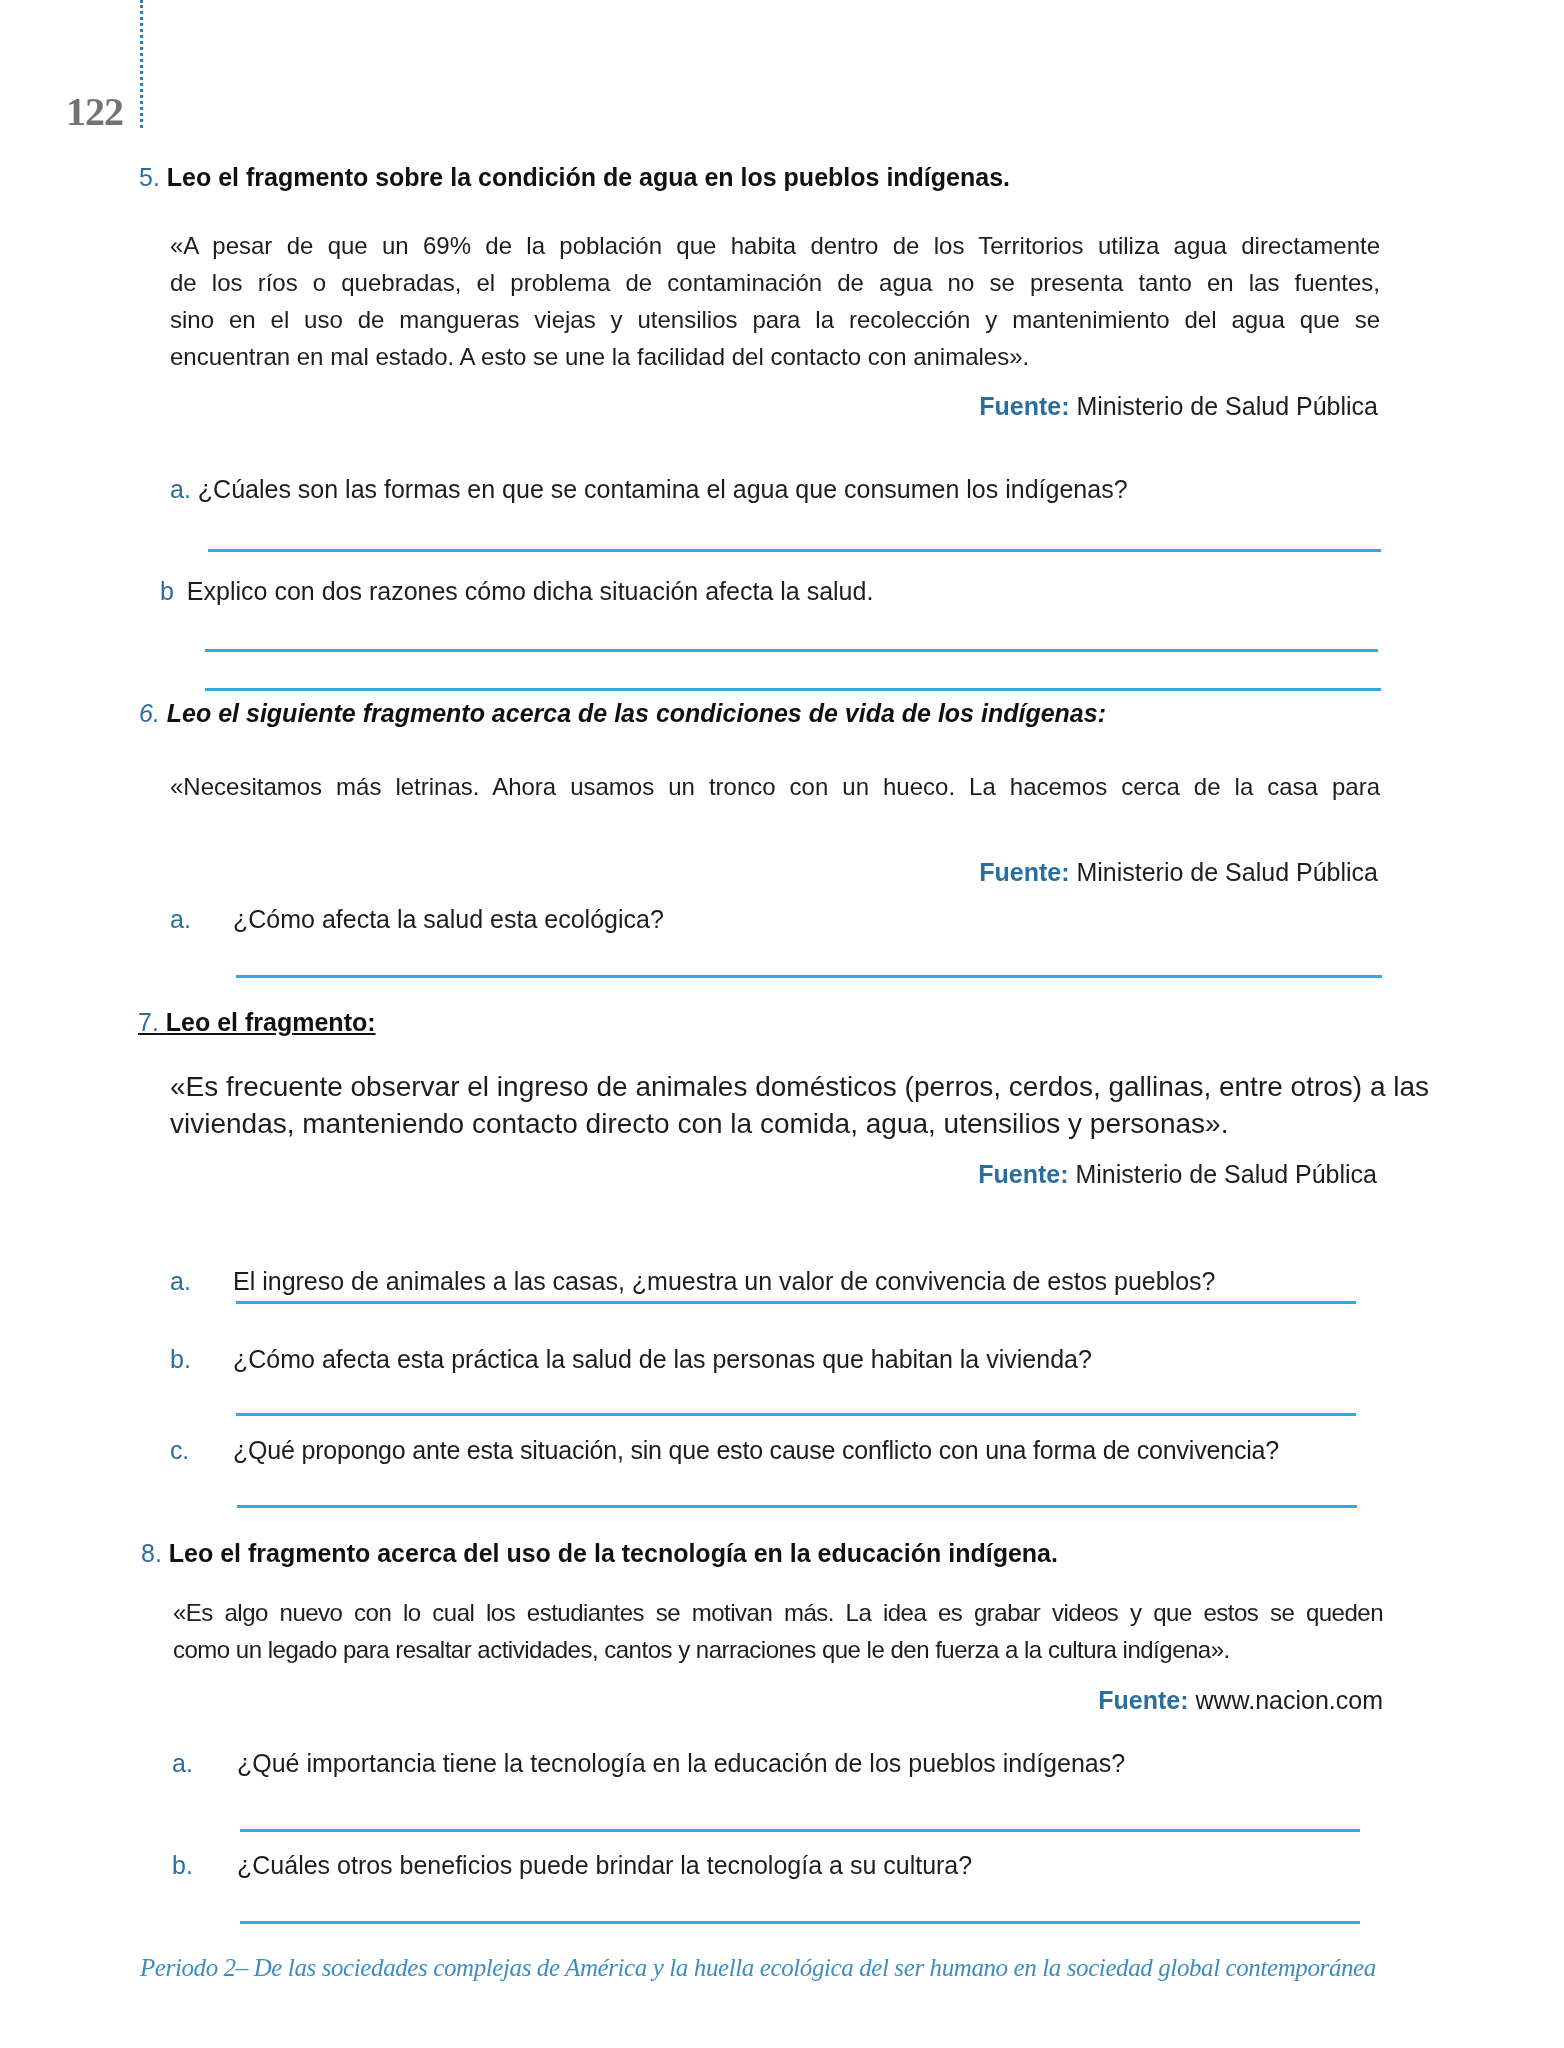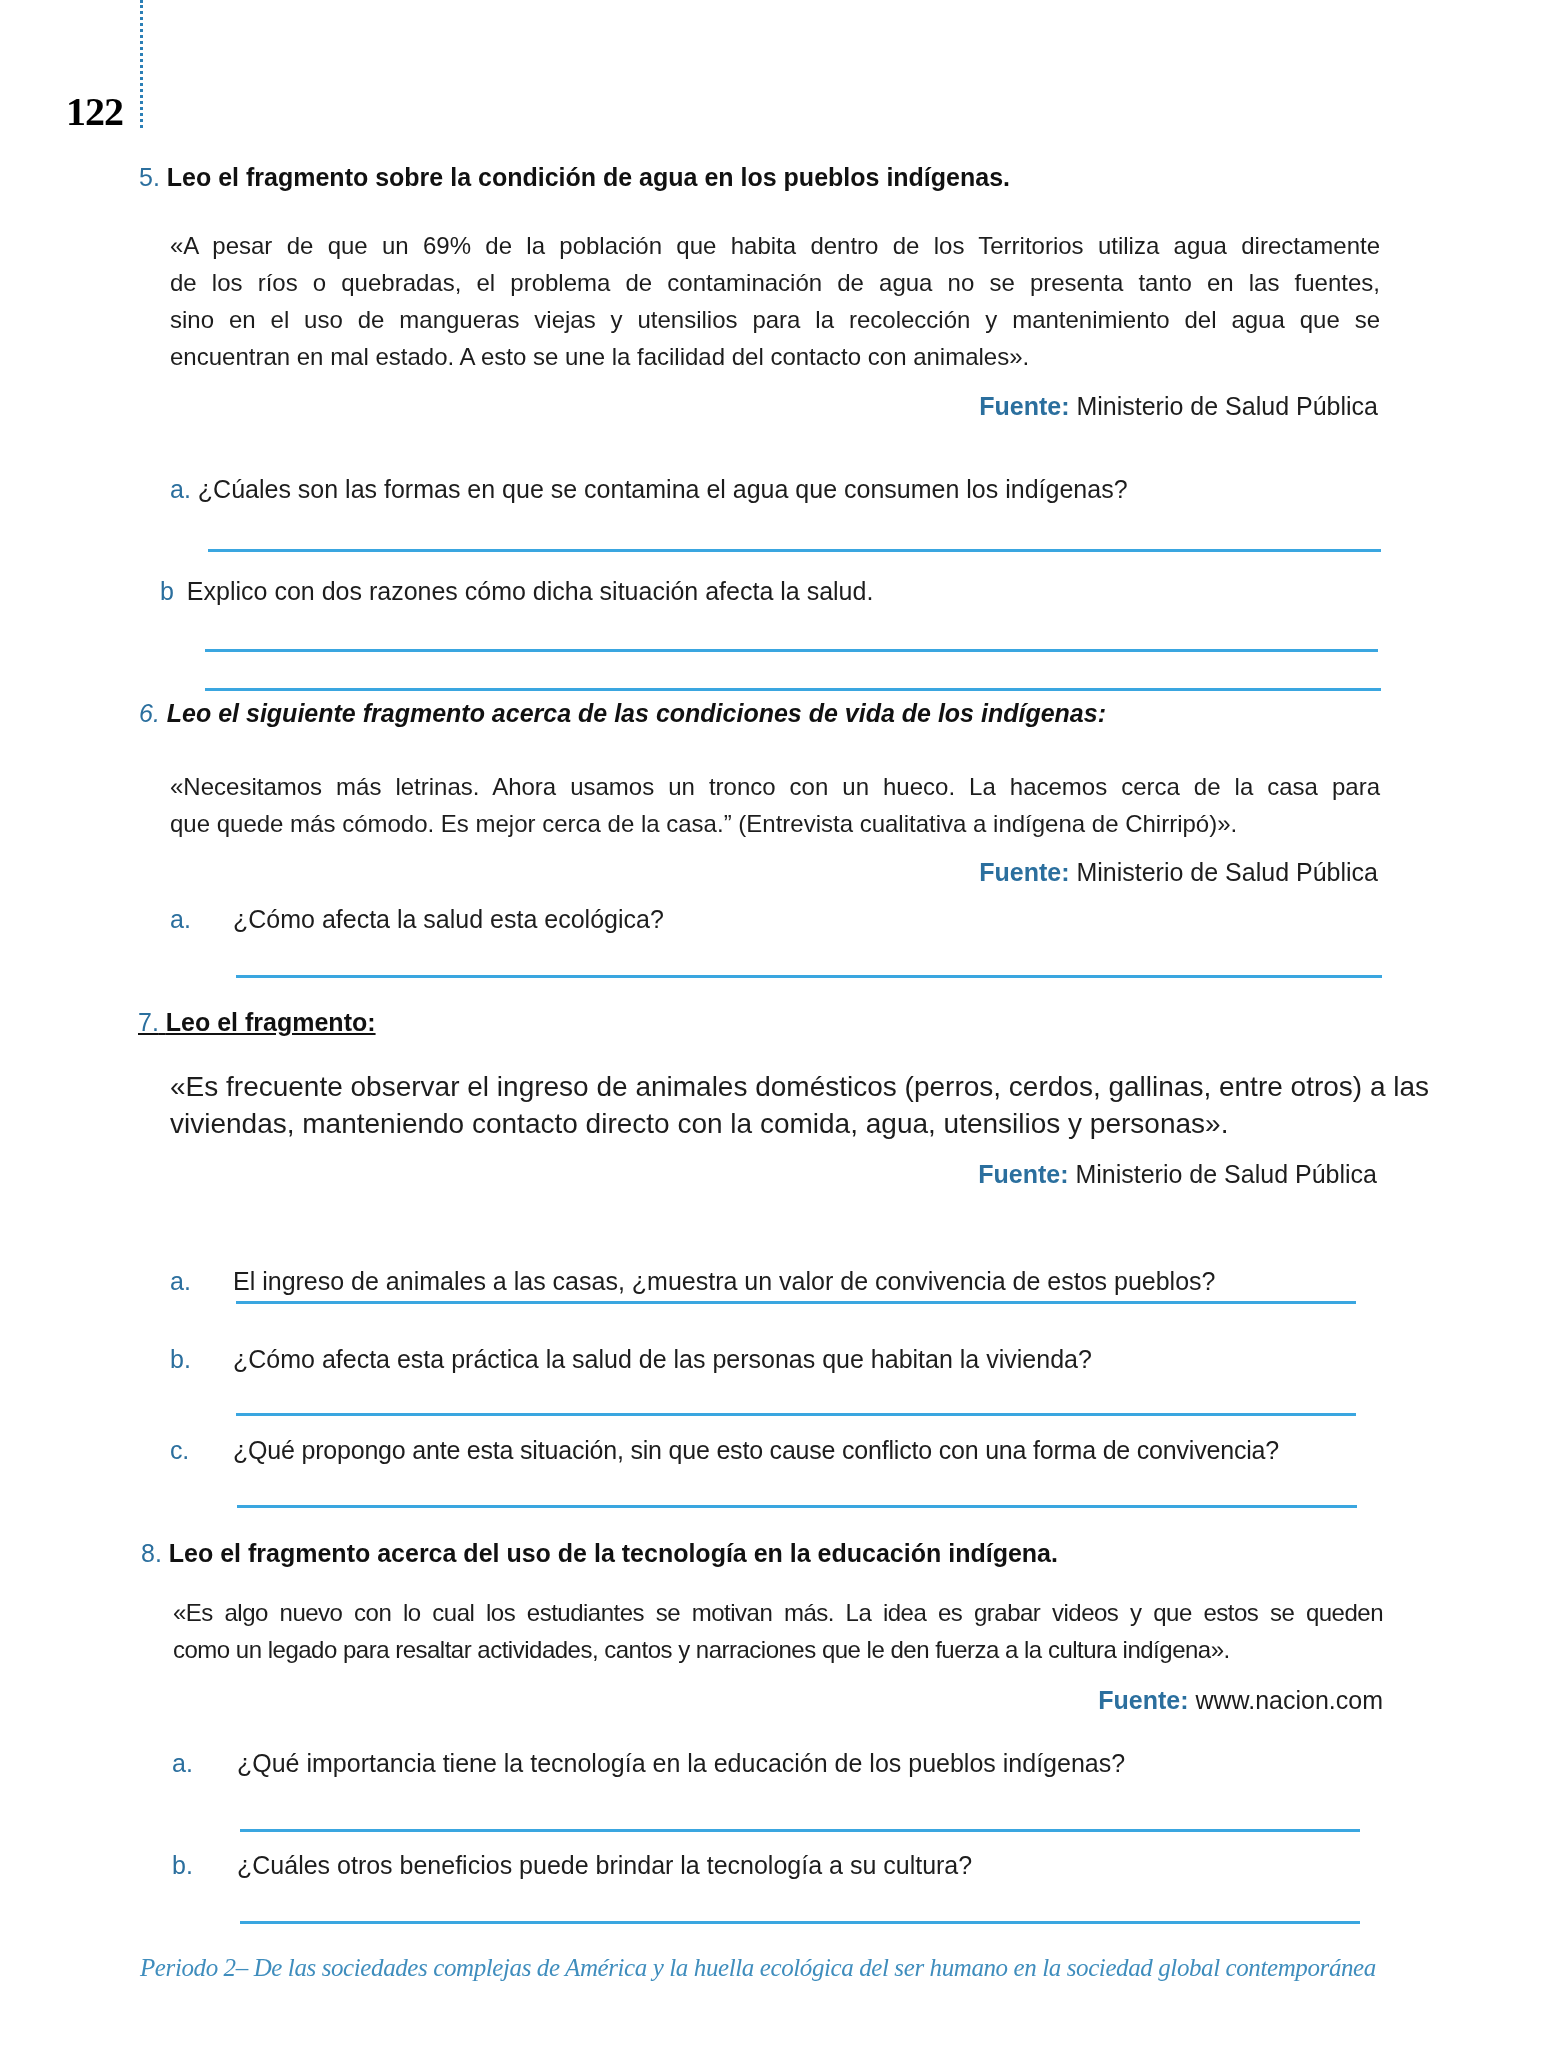--- a/index.html
+++ b/index.html
@@ -3,21 +3,21 @@
 <meta charset="utf-8">
 <style>
   html, body { margin: 0; padding: 0; background: #ffffff; }
   body {
     width: 1564px; height: 2048px; position: relative; overflow: hidden;
     font-family: "Liberation Sans", sans-serif; color: #1a1a1a;
   }
   .abs { position: absolute; }
   .page-number {
     left: 66px; top: 88px; font-family: "Liberation Serif", serif;
-    font-weight: bold; font-size: 40px; color: #000000; letter-spacing: -1px;
+    font-weight: bold; font-size: 40px; color: #737373; letter-spacing: -1px;
   }
   .dotted-rule {
     left: 140px; top: 0; height: 128px; width: 0;
     border-left: 3px dotted #2b7fb6;
   }
   .heading { font-size: 25px; font-weight: bold; color: #111; white-space: nowrap; }
   .heading .num { color: #2b6f9e; font-weight: normal; }
   .quote { font-size: 25px; line-height: 37px; color: #1d1d1d; width: 1210px; text-align: justify; }
   .quote .line { display: block; white-space: nowrap; text-align-last: justify; }
   .quote .line.last { text-align-last: left; }
@@ -66,21 +66,20 @@
   <div class="abs answer-line" style="left:205px; top:688px; width:1176px;"></div>
 </section>
 
 <section>
   <div class="abs heading" style="left:139px; top:699px;font-style:italic;">
     <span class="num">6.</span>
     <span>Leo el siguiente fragmento acerca de las condiciones de vida de los indígenas:</span>
   </div>
   <div class="abs quote" style="left:170px; top:768px; width:1210px; font-size:24px;">
     <span class="line">«Necesitamos más letrinas. Ahora usamos un tronco con un hueco. La hacemos cerca de la casa para</span>
-    <span class="line last">que quede más cómodo. Es mejor cerca de la casa.” (Entrevista cualitativa a indígena de Chirripó)».</span>
   </div>
   <div class="abs source" style="right:186px; top:858px;">
     <span class="lbl">Fuente:</span>
     <span>Ministerio de Salud Pública</span>
   </div>
   <div class="abs q" style="left:170px; top:905px;">
     <span class="letter" style="width:63px;">a.</span><span>¿Cómo afecta la salud esta ecológica?</span>
   </div>
   <div class="abs answer-line" style="left:236px; top:975px; width:1146px;"></div>
 </section>

